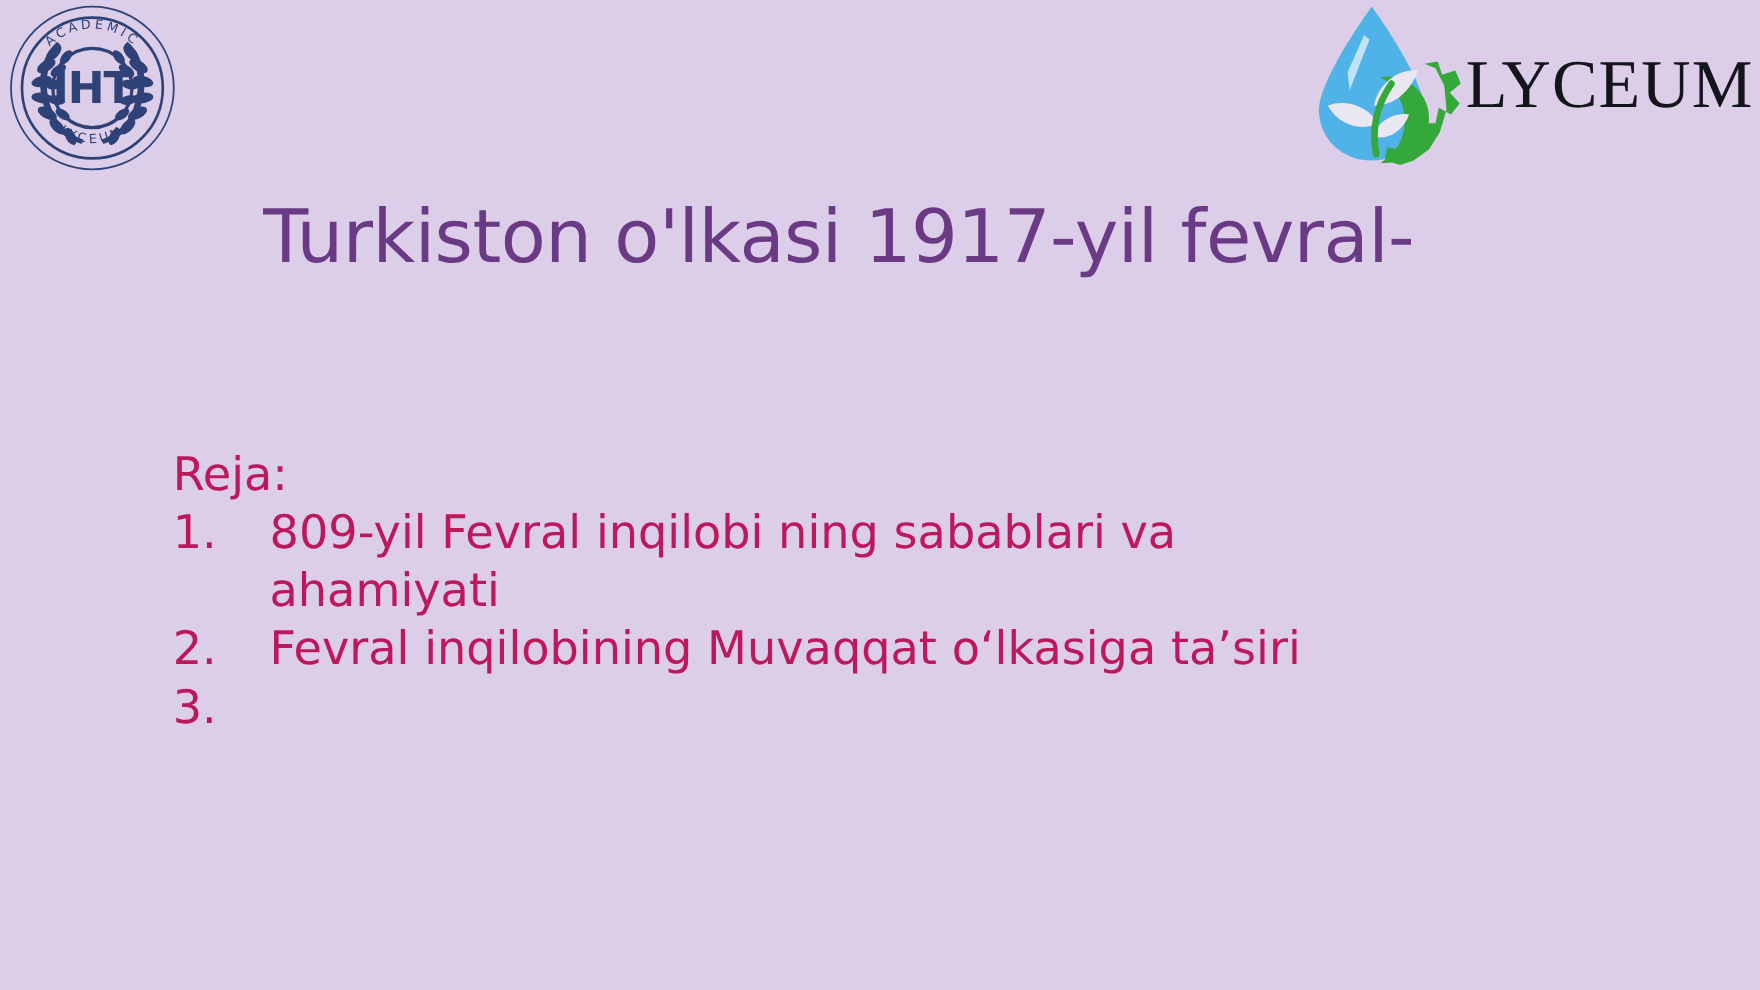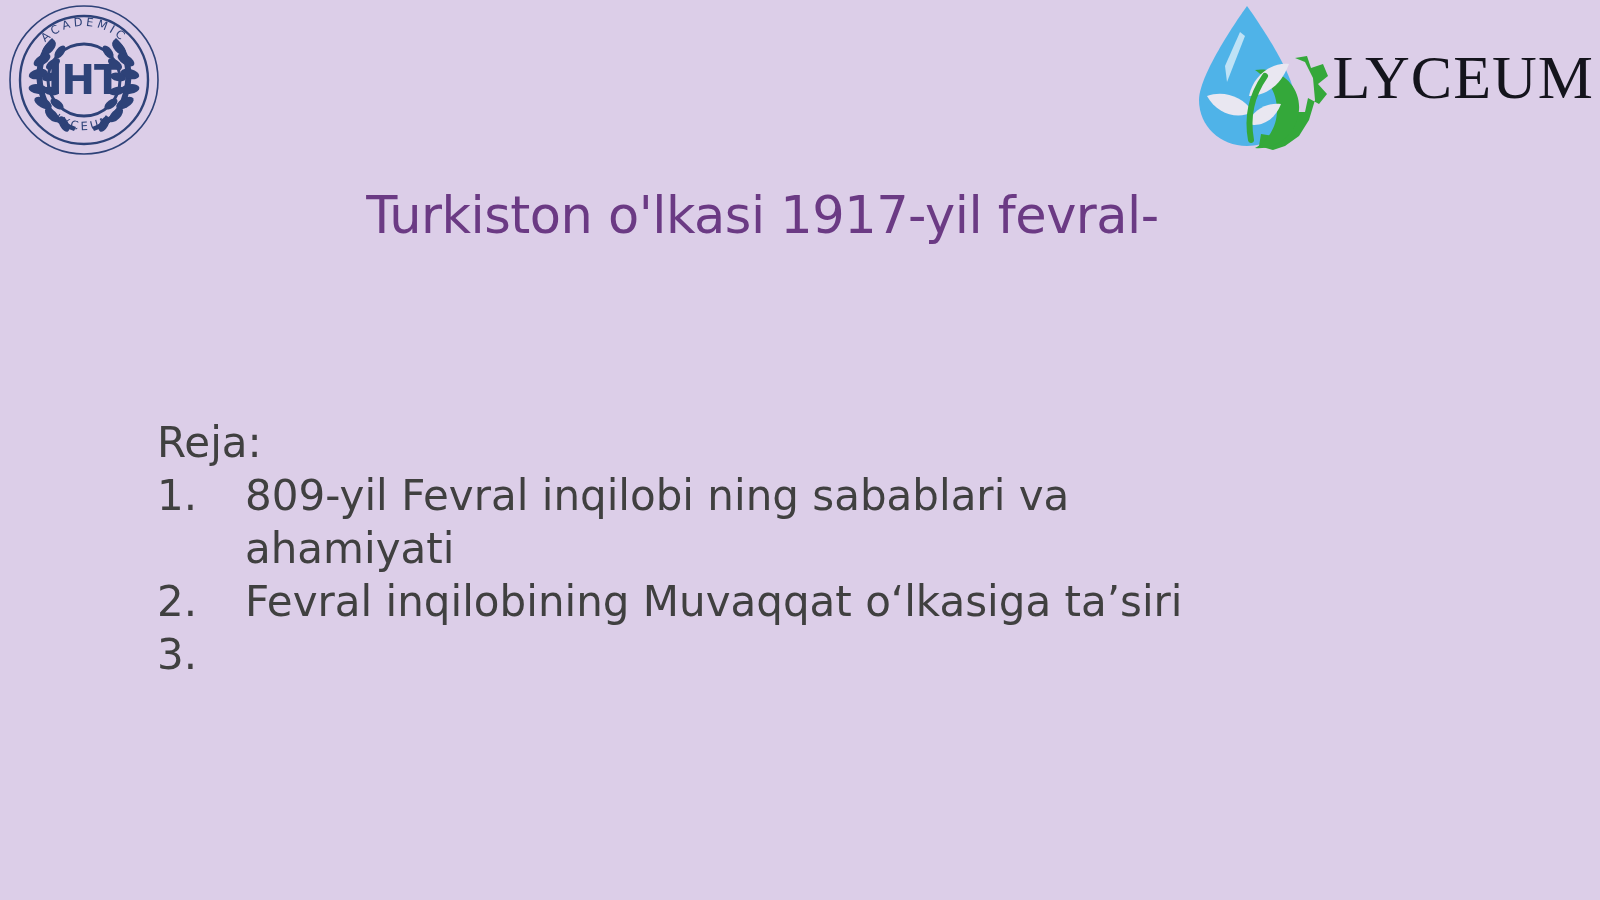--- a/index.html
+++ b/index.html
@@ -55,34 +55,34 @@
   
   .title-block {
     position: absolute;
     left: 180px;
     top: 168px;
     width: 1165px;
     text-align: center;
   }
   .title-text {
     font-family: "DejaVu Sans", sans-serif;
-    font-size: 51px;
+    font-size: 67px;
     line-height: 95px;
     font-weight: 400;
     color: #6b3a84;
     letter-spacing: -0.5px;
   }
 
   
   .body-block {
     position: absolute;
     left: 157px;
-    top: 416px;
+    top: 404px;
     width: 1180px;
-    color: #404040;
+    color: #be185d;
     font-family: "DejaVu Sans", sans-serif;
     font-size: 42px;
     line-height: 53px;
     font-weight: 400;
   }
   .reja-label {
     margin: 0 0 0 0;
     white-space: nowrap;
   }
   .reja-list {

